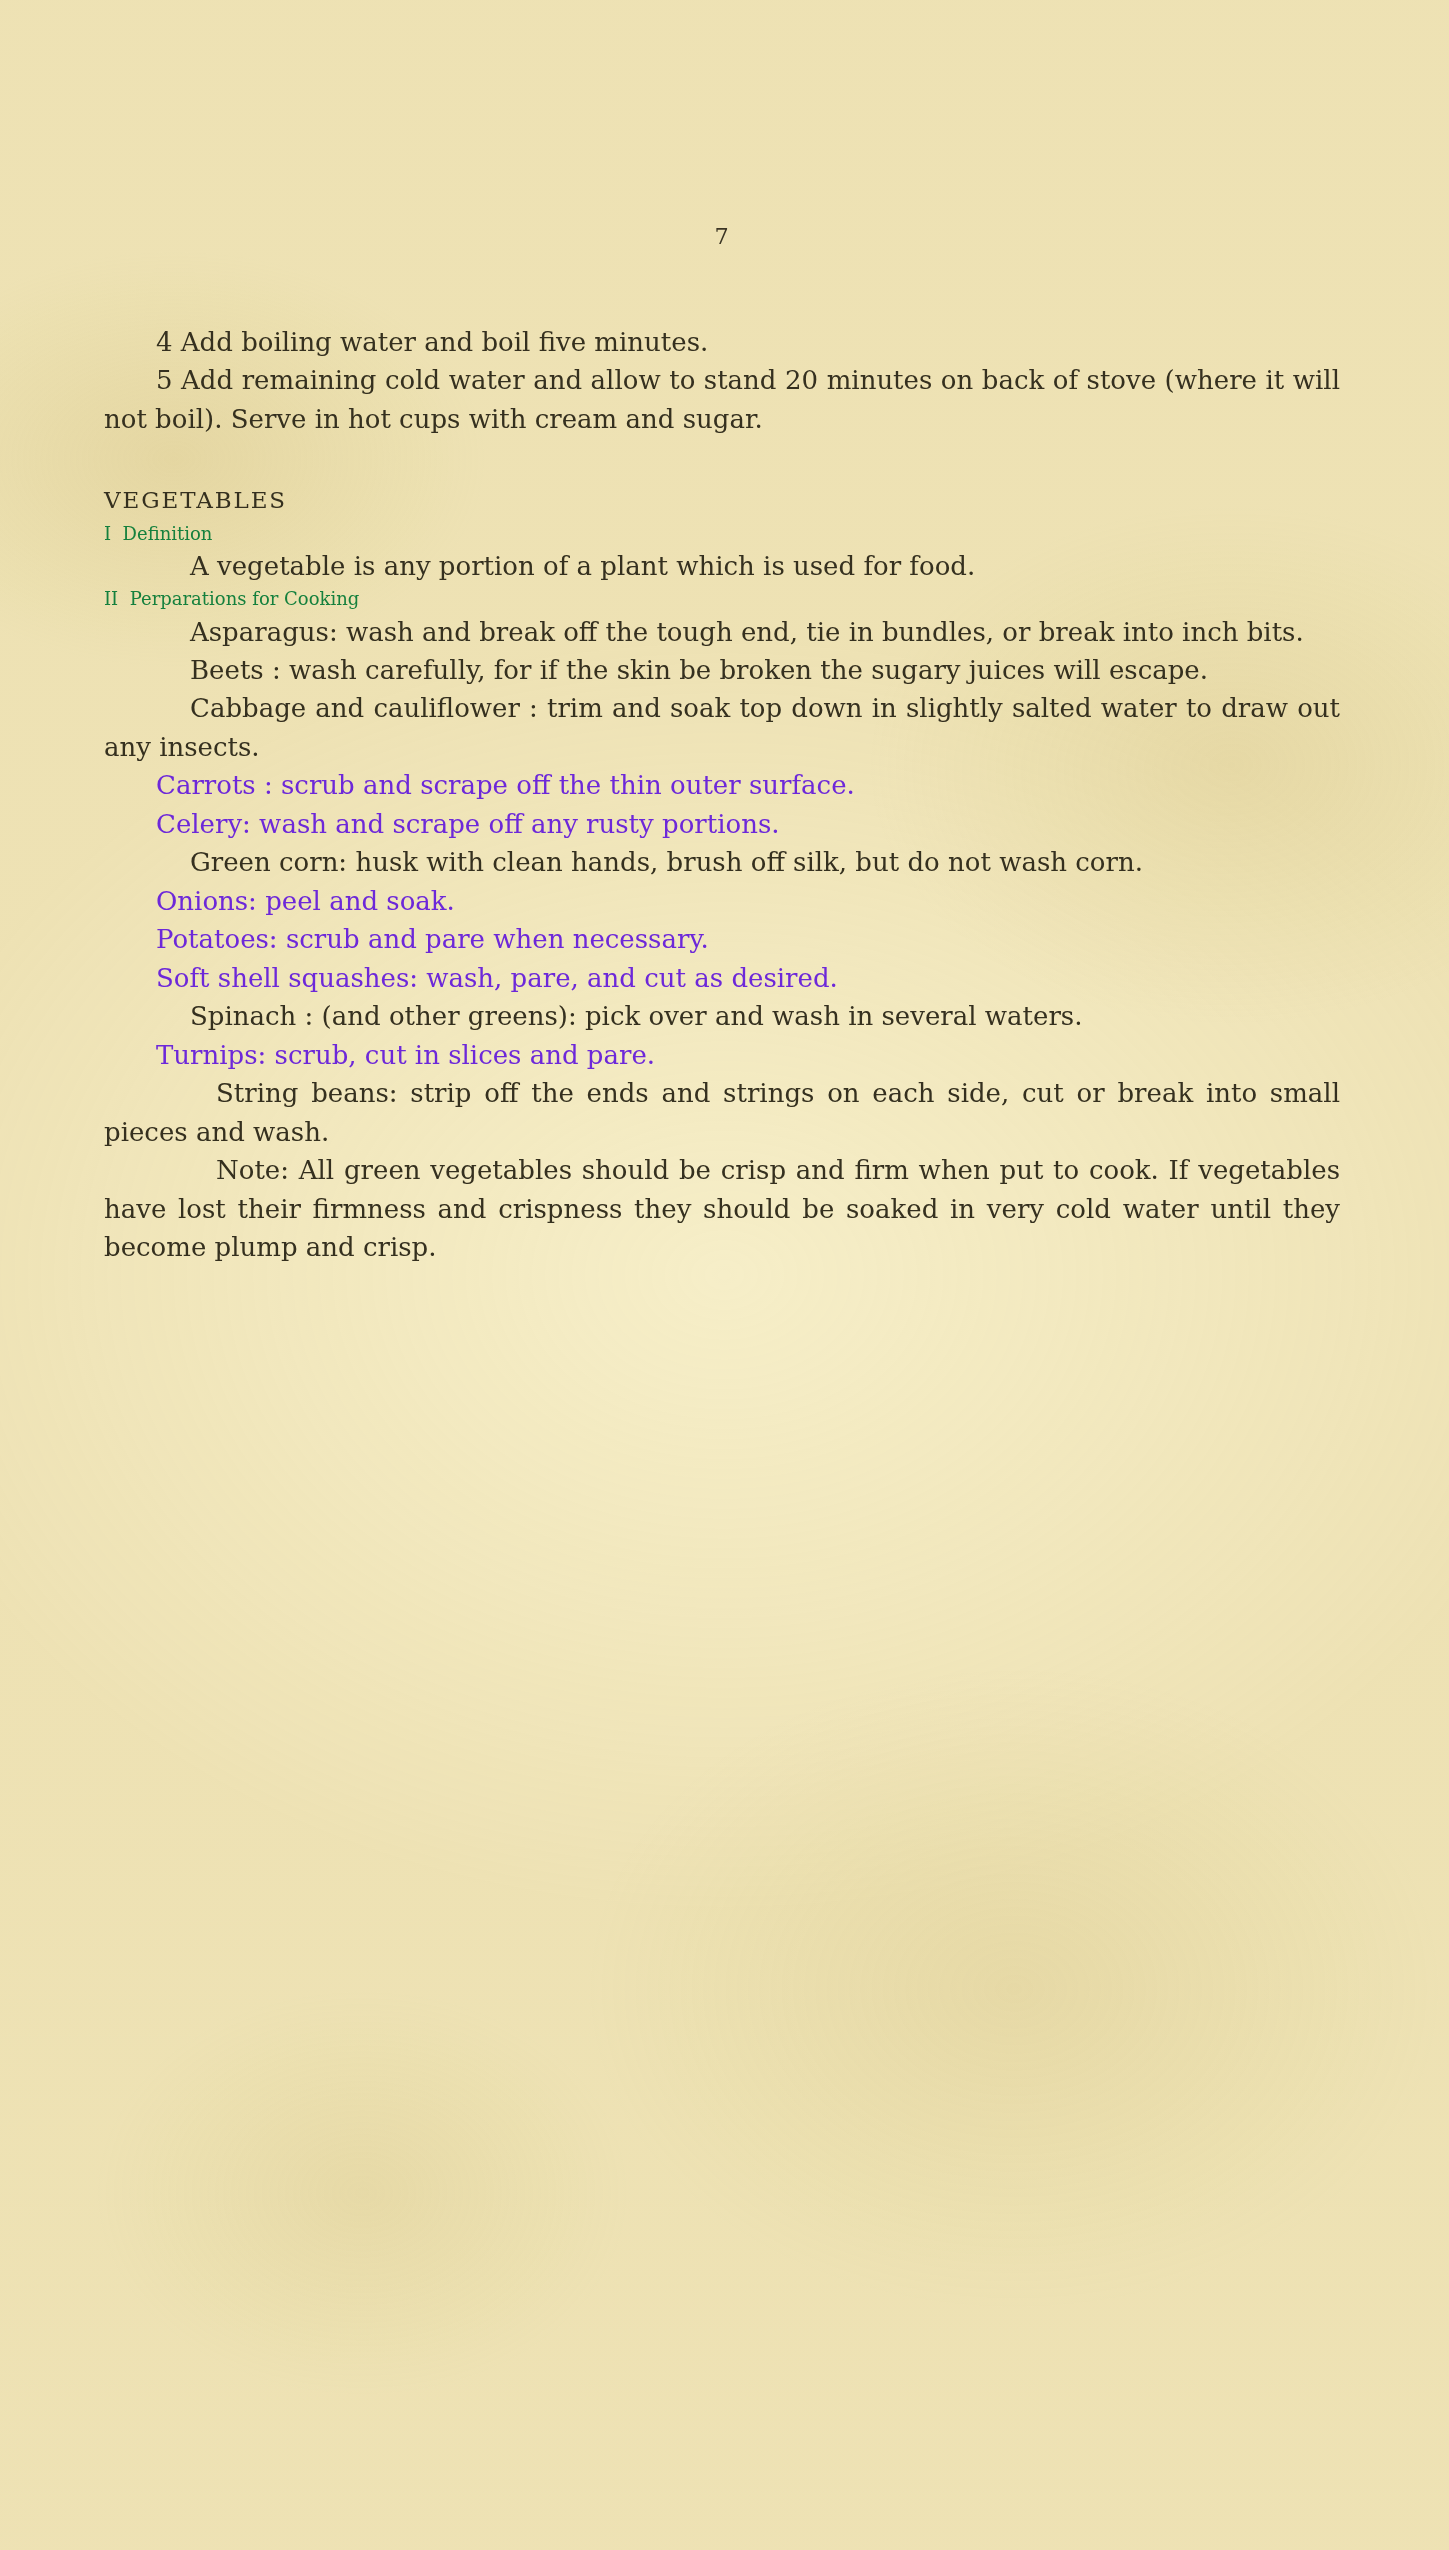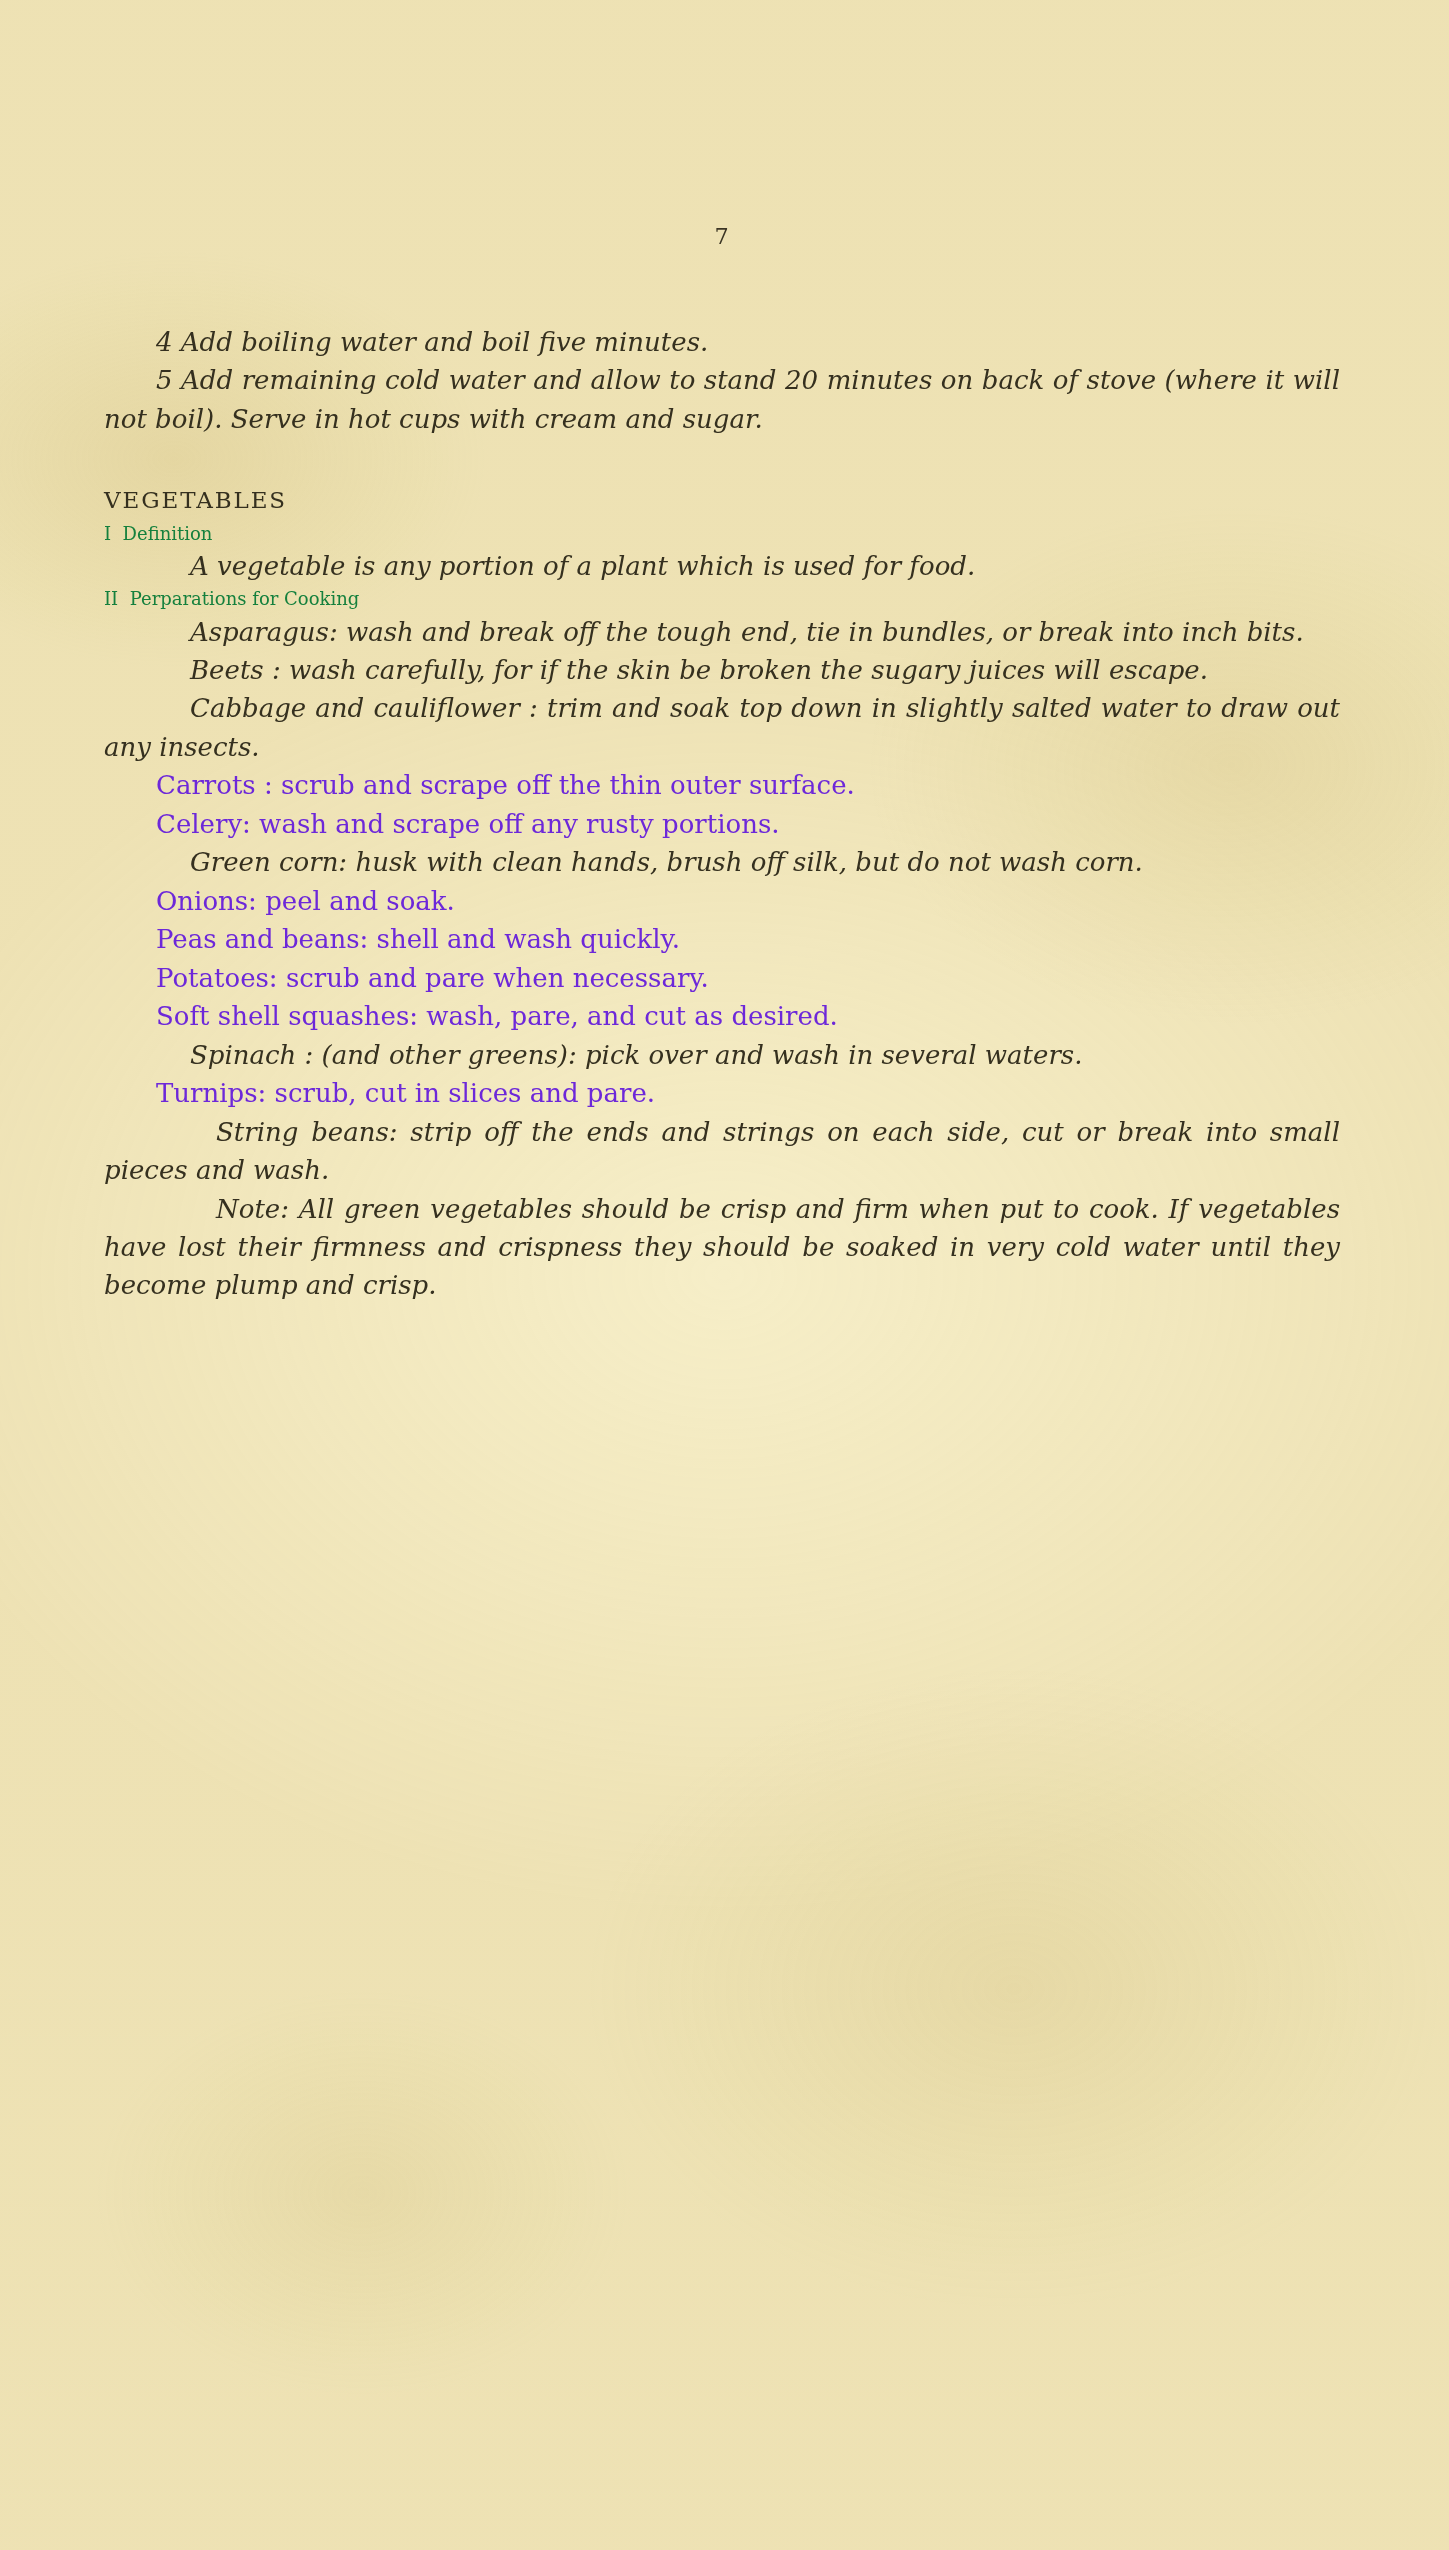--- a/index.html
+++ b/index.html
@@ -48,21 +48,20 @@
     margin: 0 0 74px 0;
     font-family: "DejaVu Serif", serif;
   }
   .para {
     font-size: 26px;
     line-height: 1.48;
     color: #35301f;
     margin: 0;
     text-align: justify;
     text-justify: inter-word;
-    font-style: italic;
   }
   .indent-1 { text-indent: 52px; }
   .indent-2 { text-indent: 86px; }
   .indent-3 { text-indent: 112px; }
   .section-heading {
     text-align: left;
     font-size: 23px;
     letter-spacing: 1.9px;
     margin: 49px 0 7.4px 0;
     color: #35301f;
@@ -108,21 +107,20 @@
       <span>II</span>&nbsp;&nbsp;<span>Perparations for Cooking</span>
     </p>
 
     <p class="para indent-2">Asparagus: wash and break off the tough end, tie in bundles, or break into inch bits.</p>
     <p class="para indent-2">Beets : wash carefully, for if the skin be broken the sugary juices will escape.</p>
     <p class="para indent-2">Cabbage and cauliflower : trim and soak top down in slightly salted water to draw out any insects.</p>
     <p class="list-line indent-2">Carrots : scrub and scrape off the thin outer surface.</p>
     <p class="list-line indent-2">Celery: wash and scrape off any rusty portions.</p>
     <p class="para indent-2">Green corn: husk with clean hands, brush off silk, but do not wash corn.</p>
     <p class="list-line indent-2">Onions: peel and soak.</p>
-    <p class="list-line indent-2">Peas and beans: shell and wash quickly.</p>
     <p class="list-line indent-2">Potatoes: scrub and pare when necessary.</p>
     <p class="list-line indent-2">Soft shell squashes: wash, pare, and cut as desired.</p>
     <p class="para indent-2">Spinach : (and other greens): pick over and wash in several waters.</p>
     <p class="list-line indent-3">Turnips: scrub, cut in slices and pare.</p>
     <p class="para indent-3">String beans: strip off the ends and strings on each side, cut or break into small pieces and wash.</p>
     <p class="para indent-3">Note: All green vegetables should be crisp and firm when put to cook.   If vegetables have lost their firmness and crispness they should be soaked in very cold water until they become plump and crisp.</p>
 
   </div>
 </div>
 

